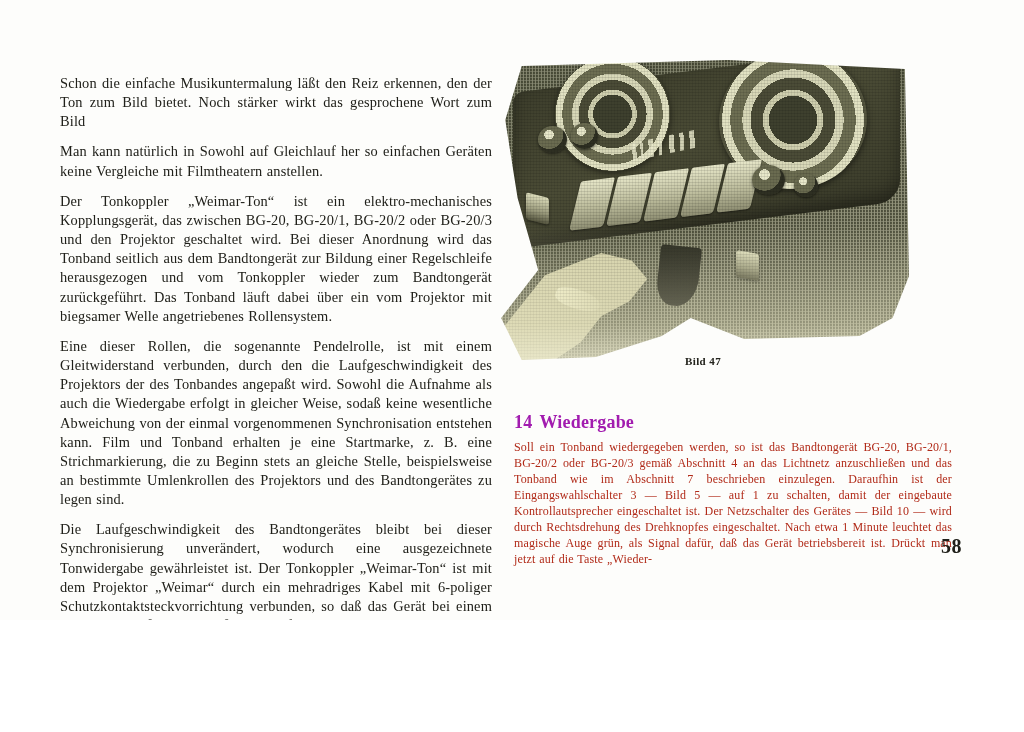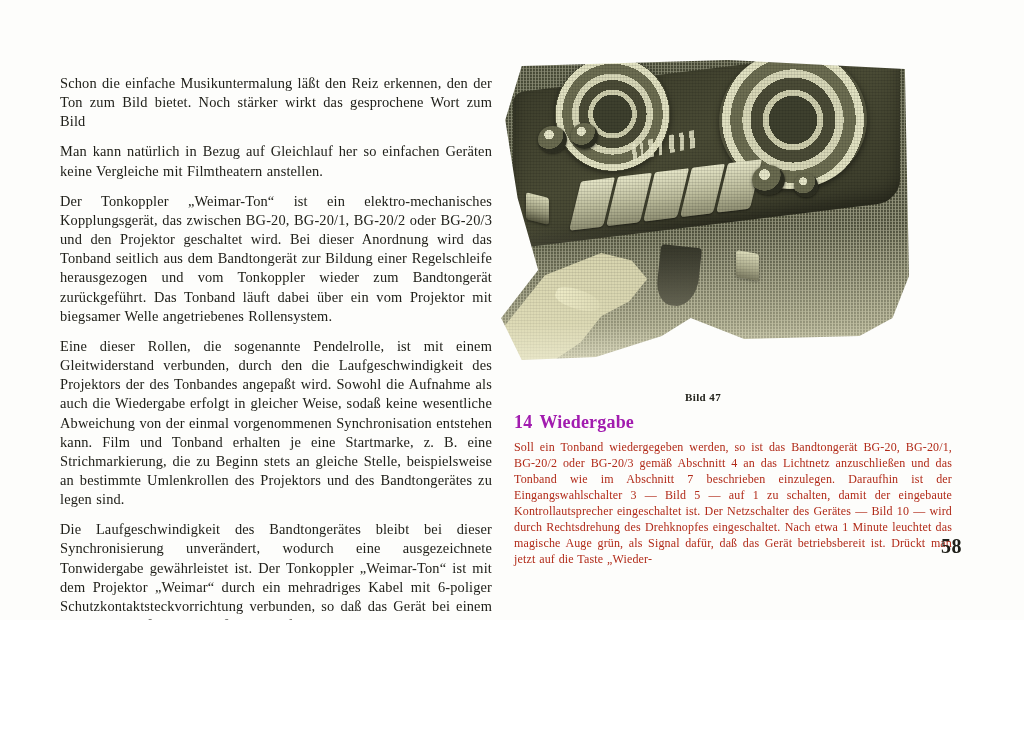--- a/index.html
+++ b/index.html
@@ -174,21 +174,21 @@
   .tone {
     position: absolute;
     inset: 0;
     background: linear-gradient(180deg, rgba(235,232,200,0.0) 55%, rgba(233,230,196,0.45) 88%, rgba(240,238,210,0.75) 100%);
   }
 
   
   .caption {
     position: absolute;
     left: 497px;
-    top: 391px;
+    top: 355px;
     width: 412px;
     text-align: center;
     font-size: 11px;
     font-weight: bold;
     color: #23231c;
     letter-spacing: 0.4px;
   }
 
   
   .col-right {
@@ -235,21 +235,21 @@
     letter-spacing: 0.5px;
   }
 </style>
 </head>
 <body>
 
 <div class="page">
 
   <div class="col-left">
     <p>Schon die einfache Musikuntermalung läßt den Reiz erkennen, den der Ton zum Bild bietet. Noch stärker wirkt das gesprochene Wort zum Bild</p>
-    <p>Man kann natürlich in Bezug auf Gleichlauf her so einfachen Geräten keine Vergleiche mit Filmtheatern anstellen.</p>
+    <p>Man kann natürlich in Sowohl auf Gleichlauf her so einfachen Geräten keine Vergleiche mit Filmtheatern anstellen.</p>
     <p>Der Tonkoppler „Weimar-Ton“ ist ein elektro-mechanisches Kopplungsgerät, das zwischen BG-20, BG-20/1, BG-20/2 oder BG-20/3 und den Projektor geschaltet wird. Bei dieser Anordnung wird das Tonband seitlich aus dem Bandtongerät zur Bildung einer Regelschleife herausgezogen und vom Tonkoppler wieder zum Bandtongerät zurückgeführt. Das Tonband läuft dabei über ein vom Projektor mit biegsamer Welle angetriebenes Rollensystem.</p>
     <p>Eine dieser Rollen, die sogenannte Pendelrolle, ist mit einem Gleitwiderstand verbunden, durch den die Laufgeschwindigkeit des Projektors der des Tonbandes angepaßt wird. Sowohl die Aufnahme als auch die Wiedergabe erfolgt in gleicher Weise, sodaß keine wesentliche Abweichung von der einmal vorgenommenen Synchronisation entstehen kann. Film und Tonband erhalten je eine Startmarke, z. B. eine Strichmarkierung, die zu Beginn stets an gleiche Stelle, beispielsweise an bestimmte Umlenkrollen des Projektors und des Bandtongerätes zu legen sind.</p>
     <p>Die Laufgeschwindigkeit des Bandtongerätes bleibt bei dieser Synchronisierung unverändert, wodurch eine ausgezeichnete Tonwidergabe gewährleistet ist. Der Tonkoppler „Weimar-Ton“ ist mit dem Projektor „Weimar“ durch ein mehradriges Kabel mit 6-poliger Schutzkontaktsteckvorrichtung verbunden, so daß das Gerät bei einem ordnungsgemäßen Anschluß einwandfrei an der Schutzerde liegt. Die neue Projektorausführung „Weimar III“ enthält die zur Verwendung des Tonkopplers erforderlichen Anschlußelemente. Ältere Geräteausführungen können nachträglich diesem Zweck entsprechend umgebaut werden.</p>
   </div>
 
   <div class="photo-wrap">
     <div class="photo">
       <div class="deck"></div>
       <div class="reel reel-a"></div>
       <div class="reel reel-b"></div>

